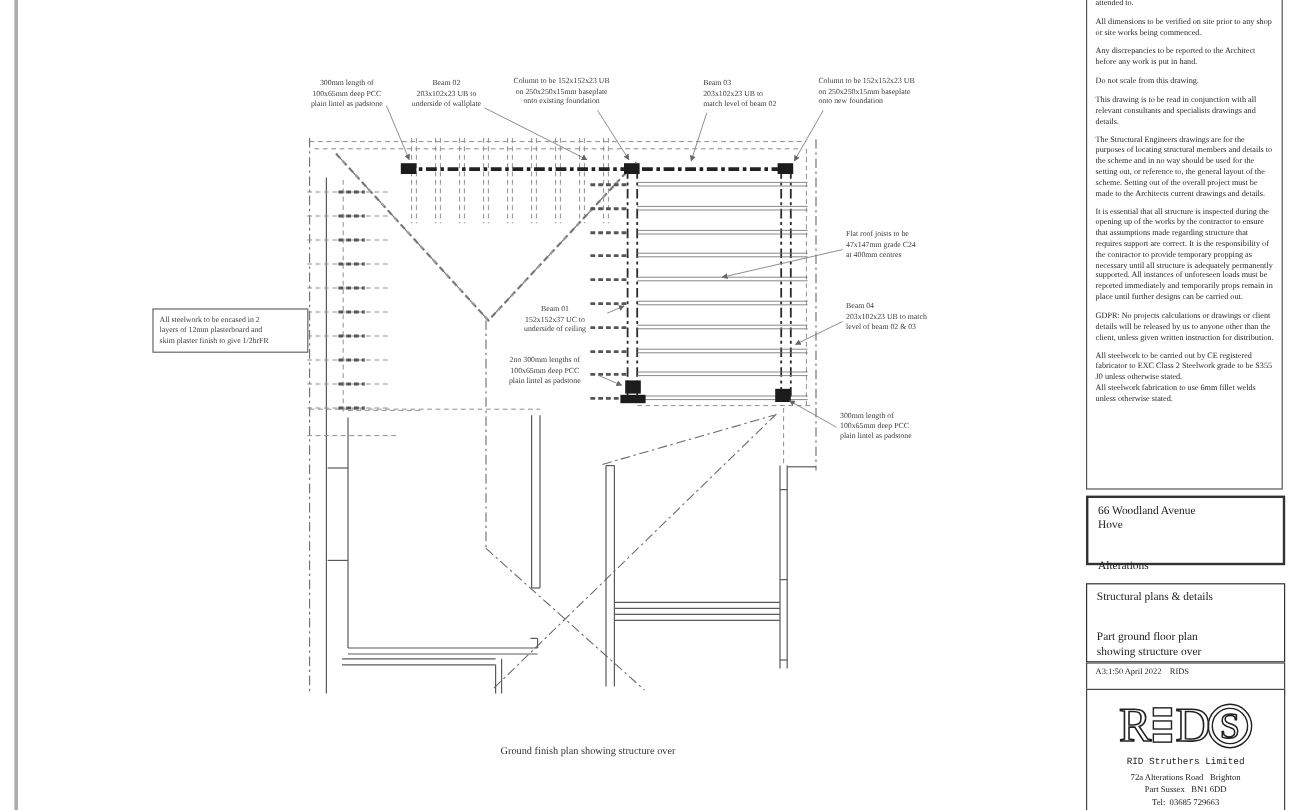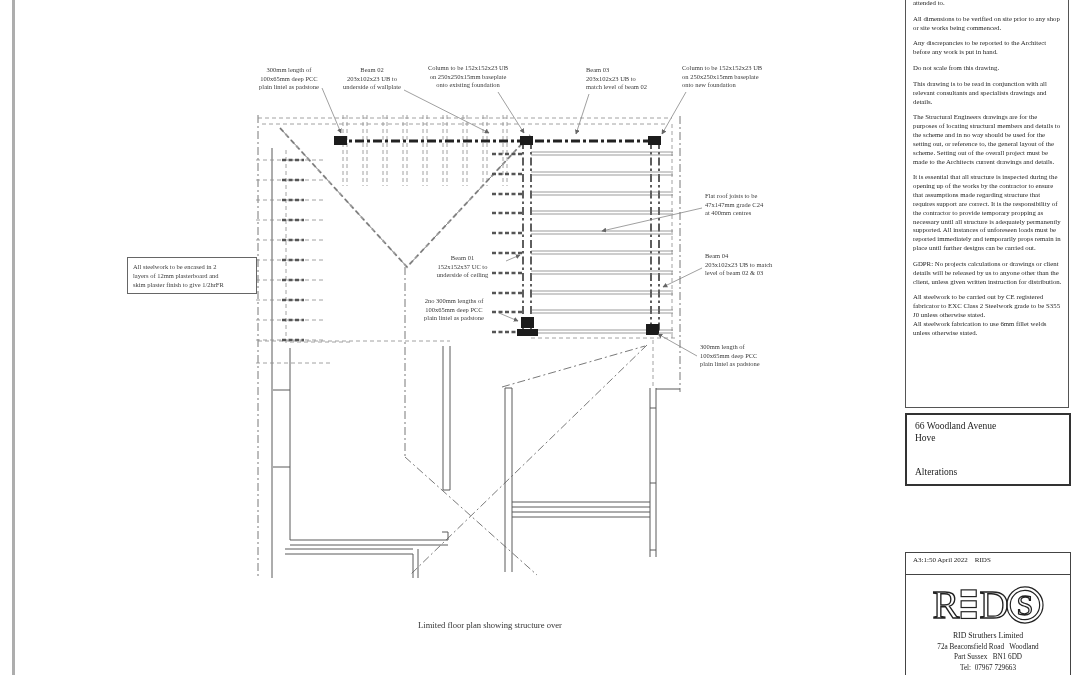--- a/index.html
+++ b/index.html
@@ -24,27 +24,27 @@
   .notebox{position:absolute;left:127px;top:257px;width:118px;border:1px solid #666;padding:4px 5px;
     font-size:6.5px;line-height:1.4;color:#3c3c3c;white-space:pre-line;background:#fff;}
   .caption{position:absolute;left:340px;top:620px;width:300px;text-align:center;font-size:8.6px;color:#333;}
 
   .notes{position:absolute;left:905px;top:-10px;width:164px;height:418px;border:1px solid #555;
     box-sizing:border-box;padding:8px 5px 4px 7px;font-size:6.8px;line-height:1.3;color:#262626;overflow:hidden;}
   .notes p{margin:0 0 7px 0;}
   .notes p.no-gap{margin-bottom:0;}
 
   .tb{position:absolute;left:905px;width:166px;box-sizing:border-box;background:#fff;color:#222;}
-  .tb-project{top:413px;height:73px;border:2px solid #333;padding:5px 8px;font-size:9.5px;line-height:1.3;}
+  .tb-project{top:413px;height:58px;border:2px solid #333;padding:5px 8px;font-size:9.5px;line-height:1.3;}
   .tb-drawing{top:486px;height:66px;border:1.5px solid #333;padding:5px 8px;font-size:9.5px;line-height:1.3;}
   .tb-meta{top:552px;height:28px;border:1px solid #444;font-size:7px;padding:3px 0 0 7px;white-space:pre;}
   .tb-logo{top:574px;height:108px;border:1px solid #444;text-align:center;padding-top:9px;}
   .pre{white-space:pre-line;}
   .tb-sub{margin-top:21px;}
-  .co-name{font-size:7.8px;line-height:1.5;}
+  .co-name{font-size:7.8px;line-height:1.5;font-family:Liberation Mono, monospace;}
   .co-line{font-size:7.2px;line-height:1.5;white-space:pre;}
 </style>
 </head>
 <body>
 
 <div id="sheet">
 
   <div class="page-edge"></div>
 
   <svg style="position:absolute;left:0;top:0;" width="900" height="675" viewBox="0 0 900 675">
@@ -245,59 +245,64 @@
   <div class="ann c" style="left:408px;top:297px;width:92px;">2no 300mm lengths of
 100x65mm deep PCC
 plain lintel as padstone</div>
   <div class="ann l" style="left:700px;top:343px;width:80px;">300mm length of
 100x65mm deep PCC
 plain lintel as padstone</div>
   <div class="notebox">All steelwork to be encased in 2
 layers of 12mm plasterboard and
 skim plaster finish to give 1/2hrFR</div>
 
-  <div class="caption">Limited floor plan showing structure over</div>
+  <div class="caption">Ground finish plan showing structure over</div>
 
   <div class="notes">
     <p>attended to.</p>
     <p>All dimensions to be verified on site prior to any shop or site works being commenced.</p>
     <p>Any discrepancies to be reported to the Architect before any work is put in hand.</p>
     <p>Do not scale from this drawing.</p>
     <p>This drawing is to be read in conjunction with all relevant consultants and specialists drawings and details.</p>
     <p>The Structural Engineers drawings are for the purposes of locating structural members and details to the scheme and in no way should be used for the setting out, or reference to, the general layout of the scheme.  Setting out of the overall project must be made to the Architects current drawings and details.</p>
     <p>It is essential that all structure is inspected during the opening up of the works by the contractor to ensure that assumptions made regarding structure that requires support are correct.  It is the responsibility of the contractor to provide temporary propping as necessary until all structure is adequately permanently supported. All instances of unforeseen loads must be reported immediately and temporarily props remain in place until further designs can be carried out.</p>
     <p>GDPR:  No projects calculations or drawings or client details will be released by us to anyone other than the client, unless given written instruction for  distribution.</p>
     <p class="no-gap">All steelwork to be carried out by CE registered fabricator to EXC Class 2 Steelwork grade to be S355 J0 unless otherwise stated.</p>
     <p>All steelwork fabrication to use 6mm fillet welds unless otherwise stated.</p>
   </div>
 
   <div class="tb tb-project">
     <div class="pre">66 Woodland Avenue
 Hove</div>
     <div class="tb-sub">Alterations</div>
   </div>
 
+  <div class="tb tb-drawing">
+    <div>Structural plans &amp; details</div>
+    <div class="pre tb-sub">Part ground floor plan
+showing structure over</div>
+  </div>
 
   <div class="tb tb-meta">A3:1:50 April 2022    RIDS</div>
 
   <div class="tb tb-logo">
     <svg width="118" height="42" viewBox="0 0 136 50">
       <text x="2" y="40" font-family="Liberation Serif, serif" font-size="48" fill="#fff" stroke="#222" stroke-width="1.6">R</text>
       <g>
         <rect x="36" y="7" width="18" height="8" fill="#fff" stroke="#222" stroke-width="1.4"></rect>
         <rect x="36" y="20" width="18" height="8" fill="#fff" stroke="#222" stroke-width="1.4"></rect>
         <rect x="36" y="33" width="18" height="8" fill="#fff" stroke="#222" stroke-width="1.4"></rect>
       </g>
       <text x="58" y="40" font-family="Liberation Serif, serif" font-size="48" fill="#fff" stroke="#222" stroke-width="1.6">D</text>
       <g>
         <circle cx="112" cy="25" r="21.5" fill="none" stroke="#222" stroke-width="1.4"></circle>
         <circle cx="112" cy="25" r="17.5" fill="none" stroke="#222" stroke-width="1.4"></circle>
         <text x="112" y="37" text-anchor="middle" font-family="Liberation Serif, serif" font-size="36" fill="#fff" stroke="#222" stroke-width="1.5">S</text>
       </g>
     </svg>
     <div class="co-name">RID Struthers Limited</div>
-    <div class="co-line">72a Beaconsfield Road   Woodland</div>
+    <div class="co-line">72a Alterations Road   Brighton</div>
     <div class="co-line">Part Sussex   BN1 6DD</div>
-    <div class="co-line">Tel:  07967 729663</div>
+    <div class="co-line">Tel:  03685 729663</div>
     <div class="co-line">e-mail: rob@ridstruthers.com</div>
   </div>
 
 </div>
 
 </body></html>

